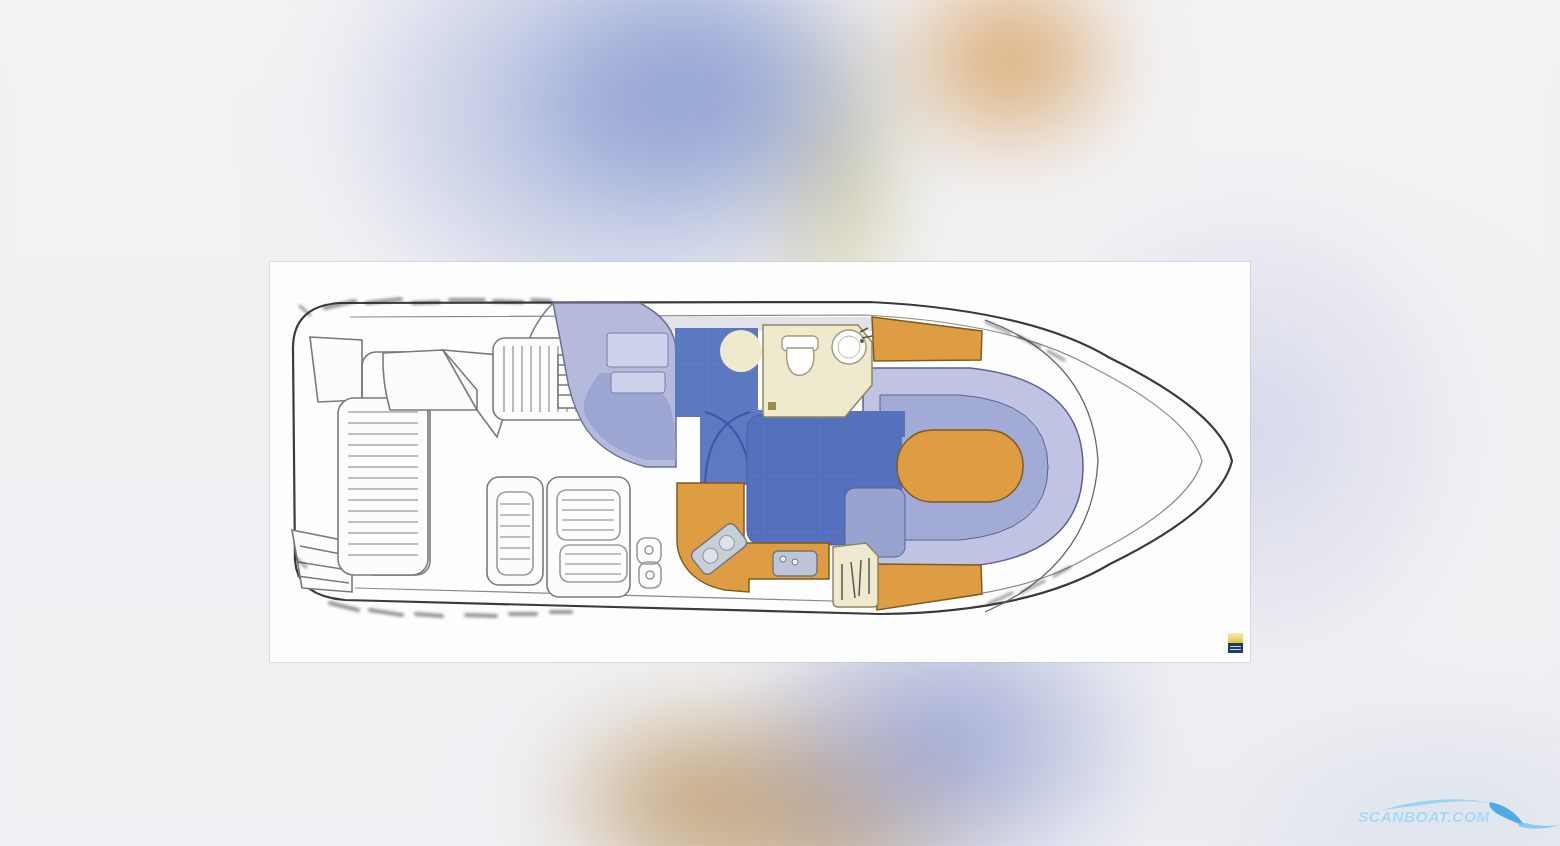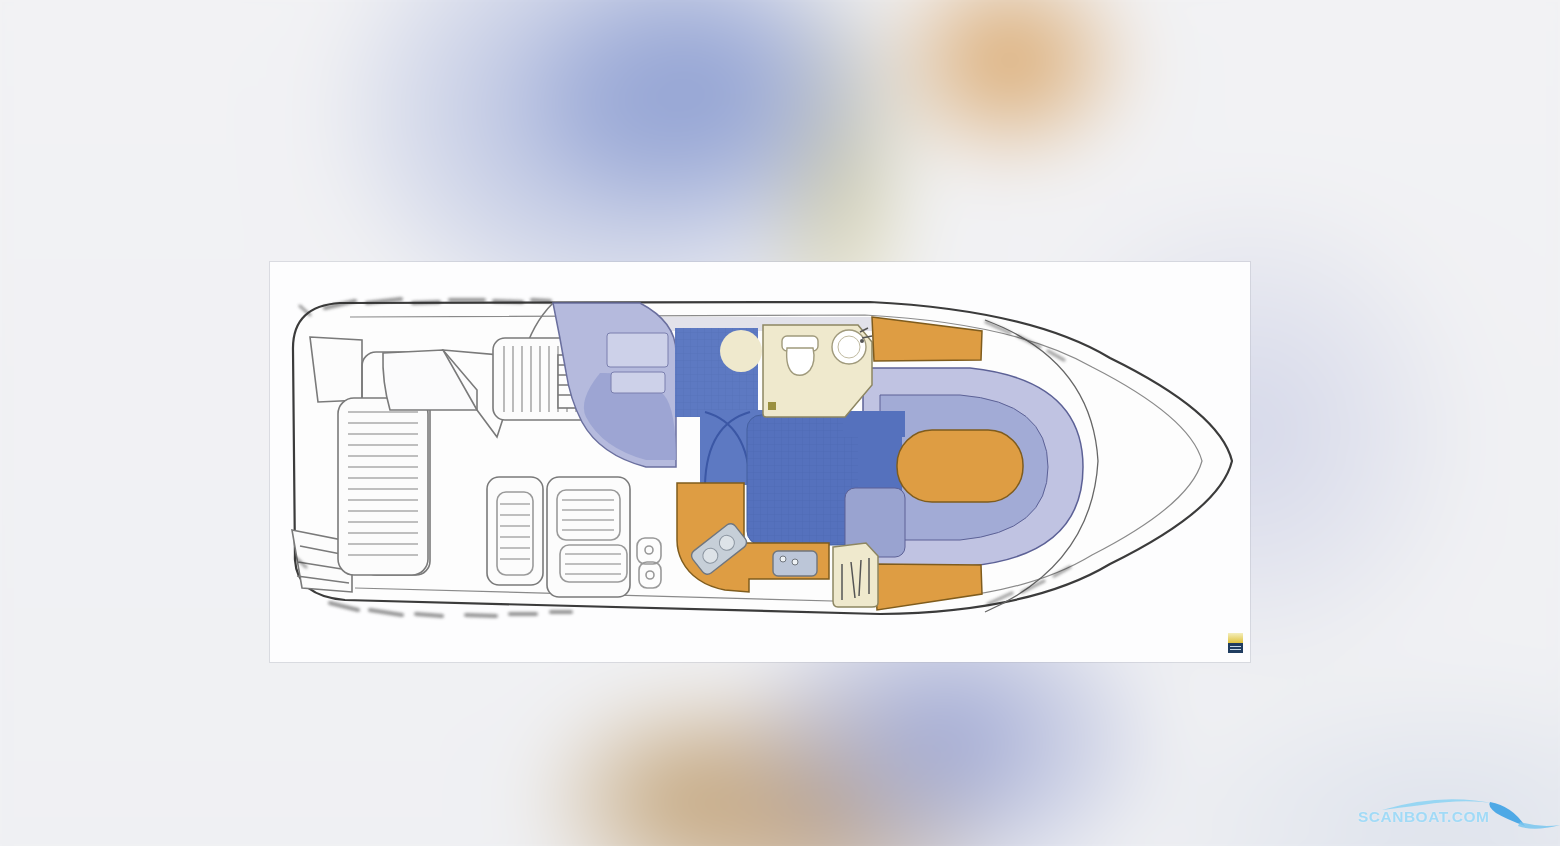--- a/index.html
+++ b/index.html
@@ -20,21 +20,21 @@
         radial-gradient(220px 170px at 760px 880px, #c5a87e 0%, rgba(197,168,126,0) 70%),
         radial-gradient(420px 220px at 1520px 910px, #dde2ec 0%, rgba(221,226,236,0) 75%),
         linear-gradient(180deg,#f2f2f4 0%,#eff0f3 100%);}
 
   .panel{position:absolute;left:270px;top:262px;width:980px;height:400px;
          background:#fdfdfe;box-shadow:0 0 0 1px rgba(175,178,190,.35);}
   .panel svg{position:absolute;left:0;top:0;}
 
   .watermark{position:absolute;left:1348px;top:788px;width:212px;height:58px;}
   .watermark .wm-text{position:absolute;left:10px;top:20px;
-      font-weight:bold;font-size:15.5px;letter-spacing:.5px;
+      font-style:italic;font-weight:bold;font-size:15.5px;letter-spacing:.5px;
       color:rgba(154,216,246,.92);text-shadow:0 0 2px rgba(255,255,255,.5);}
   .watermark svg{position:absolute;left:24px;top:0;}
 </style>
 </head>
 <body>
 
 <div class="bg"></div>
 
 <div class="panel">
 <svg width="980" height="400" viewBox="0 0 980 400">

